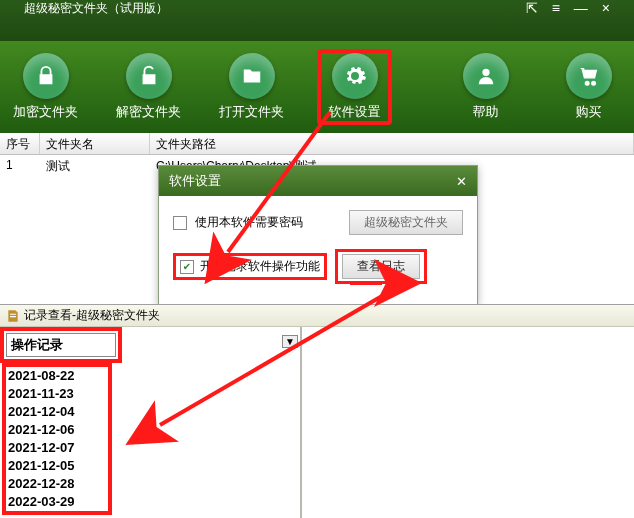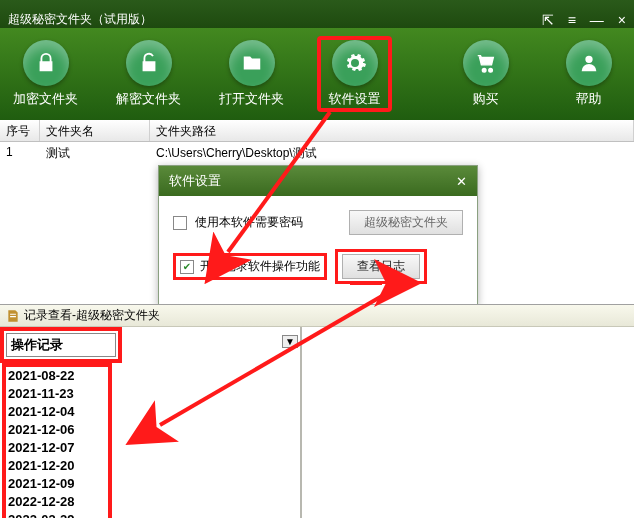--- a/index.html
+++ b/index.html
@@ -3,22 +3,22 @@
   <meta charset="utf-8">
   <style>
     * { margin: 0; padding: 0; box-sizing: border-box; font-family: "Microsoft YaHei", sans-serif; }
     body { width: 634px; height: 518px; background: #fff; position: relative; overflow: hidden; }
 
     
     .main-window { width: 634px; position: relative; }
 
     
     .titlebar {
-      height: 28px; background: linear-gradient(#2a5a1a, #1e4a0f);
-      color: #fff; display: flex; align-items: flex-end; padding: 0 8px;
+      height: 41px; background: linear-gradient(#2a5a1a, #1e4a0f);
+      color: #fff; display: flex; align-items: flex-start; padding: 0 24px;
       justify-content: space-between; font-size: 12px;
     }
     .titlebar-right { display: flex; gap: 14px; font-size: 14px; }
     .titlebar-right span { cursor: default; }
 
     
     .toolbar {
       height: 92px; background: #2f7513;
       background-image: linear-gradient(rgba(80,150,40,0.6), rgba(30,90,15,0.9));
       display: flex; align-items: center; padding: 16px 8px; gap: 28px;
@@ -153,32 +153,32 @@
           <svg width="24" height="24" viewBox="0 0 24 24">
             <path fill="#fff" d="M12 8a4 4 0 100 8 4 4 0 000-8zm9 4l2 1-1 3-2-.5a8 8 0 01-1.5 1.5l.5 2-3 1-1-2a8 8 0 01-2 0l-1 2-3-1 .5-2A8 8 0 017 16.5L5 17l-1-3 2-1a8 8 0 010-2L4 10l1-3 2 .5A8 8 0 018.5 6L8 4l3-1 1 2a8 8 0 012 0l1-2 3 1-.5 2A8 8 0 0119 7.5l2-.5 1 3-2 1a8 8 0 010 1z"></path>
           </svg>
         </div>
       <span>软件设置</span>
     </div>
     <div class="spacer"></div>
     <div class="tool-btn">
       <div class="circle">
           <svg width="22" height="22" viewBox="0 0 24 24">
+            <path fill="#fff" d="M12 12a4 4 0 100-8 4 4 0 000 8zm-8 9a8 8 0 0116 0H4z"></path>
+          </svg>
+        </div>
+      <span>帮助</span>
+    </div>
+    <div class="tool-btn">
+      <div class="circle">
+          <svg width="22" height="22" viewBox="0 0 24 24">
             <path fill="#fff" d="M5 6h15l-2 8H7L5 6zm-2-2h3l1 2M8 20a2 2 0 104 0 2 2 0 00-4 0zm7 0a2 2 0 104 0 2 2 0 00-4 0z" stroke="#fff" stroke-width="1.5"></path>
           </svg>
         </div>
       <span>购买</span>
-    </div>
-    <div class="tool-btn">
-      <div class="circle">
-          <svg width="22" height="22" viewBox="0 0 24 24">
-            <path fill="#fff" d="M12 12a4 4 0 100-8 4 4 0 000 8zm-8 9a8 8 0 0116 0H4z"></path>
-          </svg>
-        </div>
-      <span>帮助</span>
     </div>
   </div>
 
   <div class="table-header">
     <div class="th">序号</div>
     <div class="th">文件夹名</div>
     <div class="th">文件夹路径</div>
   </div>
   <div class="table-body">
     <div class="tr">
@@ -229,22 +229,21 @@
           <span>操作记录</span>
         </div>
       </div>
       <span style="position:absolute; left:282px; top:8px; border:1px solid #888; width:16px; text-align:center; font-size:10px; background:#eee">▼</span>
       <div class="log-list">
         <div>2021-08-22</div>
         <div>2021-11-23</div>
         <div>2021-12-04</div>
         <div>2021-12-06</div>
         <div>2021-12-07</div>
-        <div>2021-12-20</div>
-        <div>2021-12-09</div>
+        <div>2021-12-05</div>
         <div>2022-12-28</div>
         <div>2022-03-29</div>
       </div>
     </div>
     <div class="log-right"></div>
   </div>
 </div>
 
 <svg class="overlay-svg">
   <defs>

